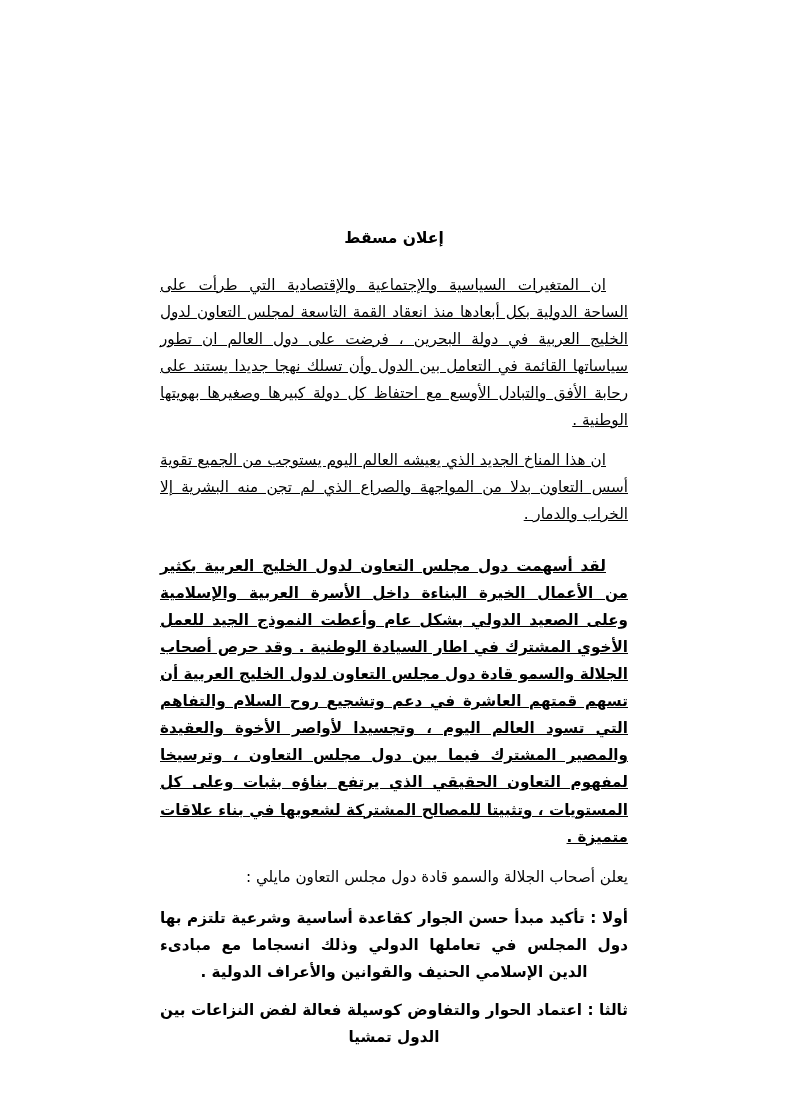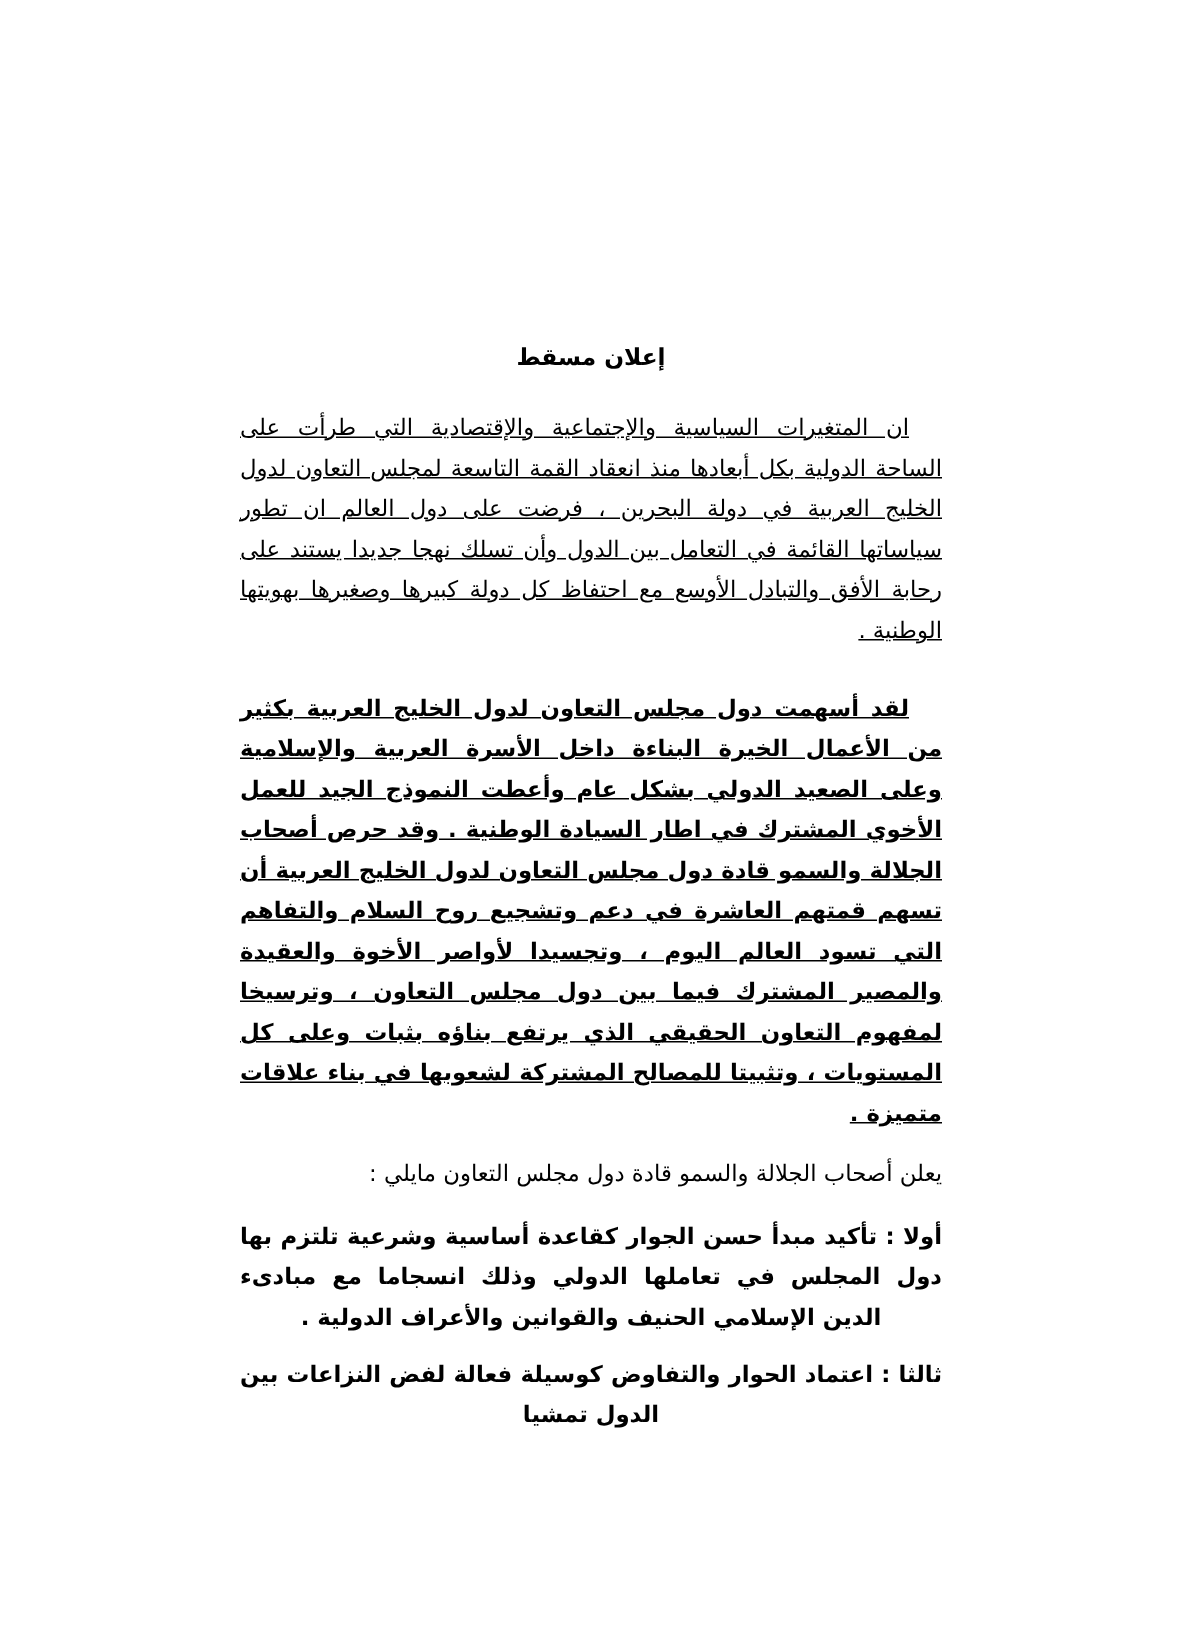--- a/index.html
+++ b/index.html
@@ -77,20 +77,21 @@
 </head>
 <body>
 
 <div class="page">
   <div class="content">
 
     <h1 class="doc-title">إعلان مسقط</h1>
 
     <p class="para indent">ان المتغيرات السياسية والإجتماعية والإقتصادية التي طرأت على الساحة الدولية بكل أبعادها منذ انعقاد القمة التاسعة لمجلس التعاون لدول الخليج العربية في دولة البحرين ، فرضت على دول العالم ان تطور سياساتها القائمة في التعامل بين الدول وأن تسلك نهجا جديدا يستند على رحابة الأفق والتبادل الأوسع مع احتفاظ كل دولة كبيرها وصغيرها بهويتها الوطنية .</p>
 
+    <p class="para indent">ان هذا المناخ الجديد الذي يعيشه العالم اليوم يستوجب من الجميع تقوية أسس التعاون بدلا من المواجهة والصراع الذي لم تجن منه البشرية إلا الخراب والدمار .</p>
 
     <p class="para indent bold tight">لقد أسهمت دول مجلس التعاون لدول الخليج العربية بكثير من الأعمال الخيرة البناءة داخل الأسرة العربية والإسلامية وعلى الصعيد الدولي بشكل عام وأعطت النموذج الجيد للعمل الأخوي المشترك في اطار السيادة الوطنية . وقد حرص أصحاب الجلالة والسمو قادة دول مجلس التعاون لدول الخليج العربية أن تسهم قمتهم العاشرة في دعم وتشجيع روح السلام والتفاهم التي تسود العالم اليوم ، وتجسيدا لأواصر الأخوة والعقيدة والمصير المشترك فيما بين دول مجلس التعاون ، وترسيخا لمفهوم التعاون الحقيقي الذي يرتفع بناؤه بثبات وعلى كل المستويات ، وتثبيتا للمصالح المشتركة لشعوبها في بناء علاقات متميزة .</p>
 
     <p class="lead-in">يعلن أصحاب الجلالة والسمو قادة دول مجلس التعاون مايلي :</p>
 
     <p class="item first">أولا : تأكيد مبدأ حسن الجوار كقاعدة أساسية وشرعية تلتزم بها دول المجلس في تعاملها الدولي وذلك انسجاما مع مبادىء الدين الإسلامي الحنيف والقوانين والأعراف الدولية .</p>
 
 
     <p class="item">ثالثا : اعتماد الحوار والتفاوض كوسيلة فعالة لفض النزاعات بين الدول تمشيا</p>
 

